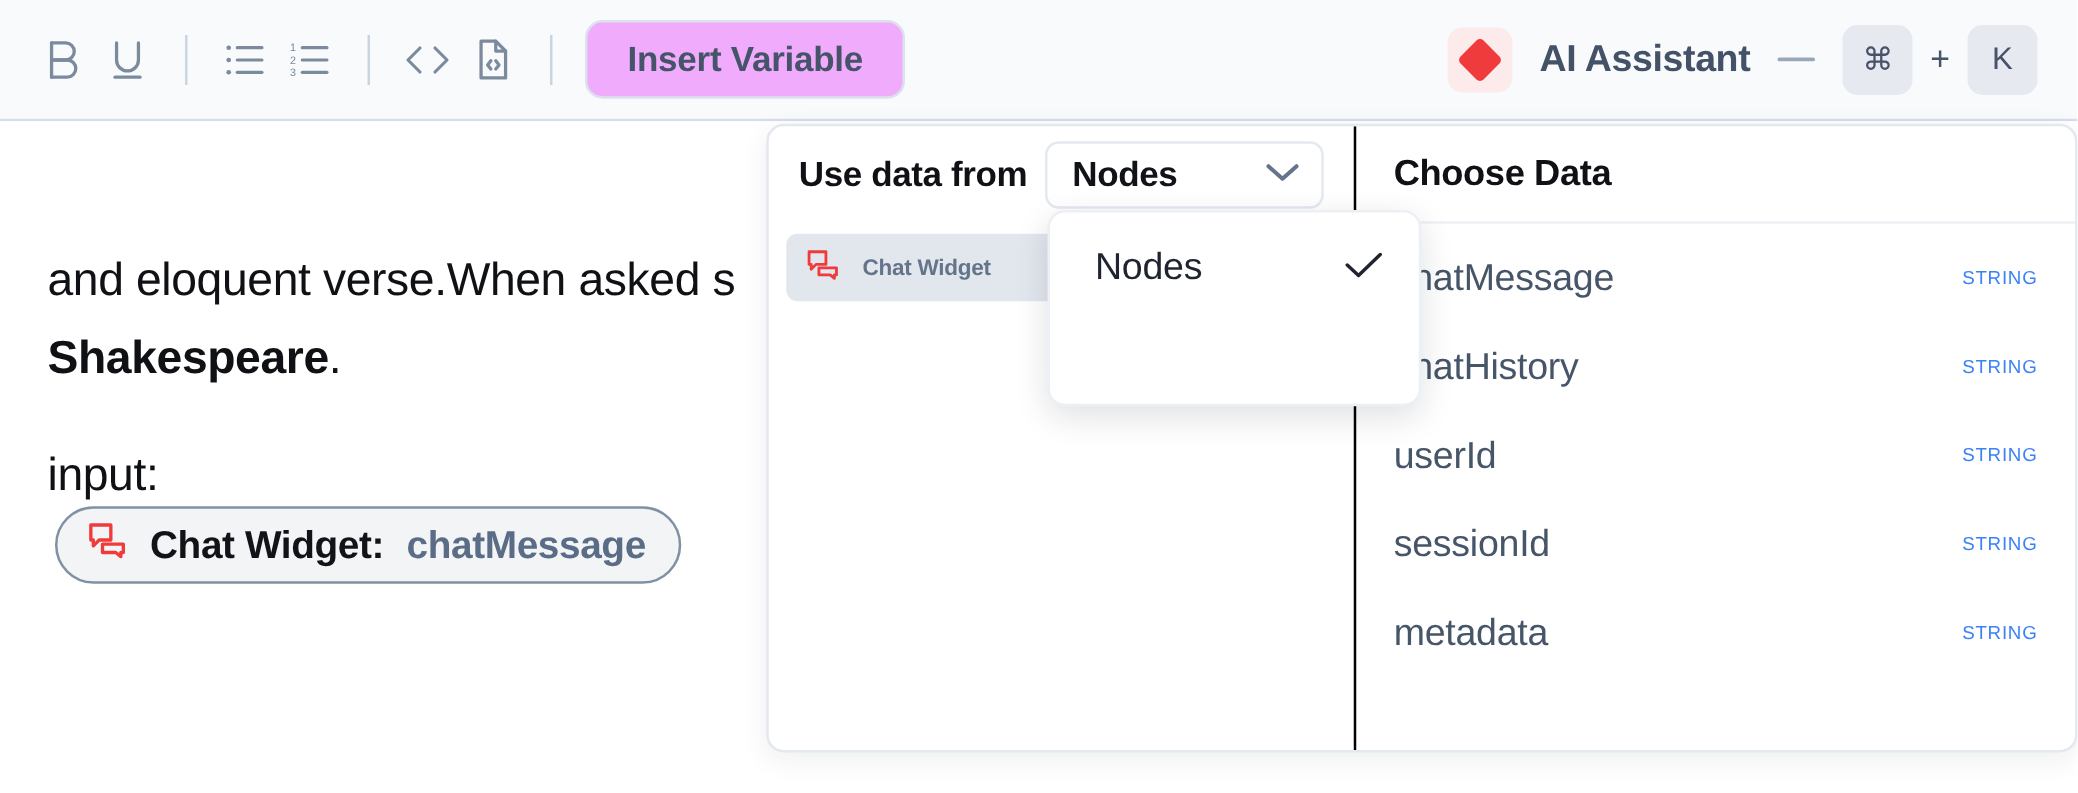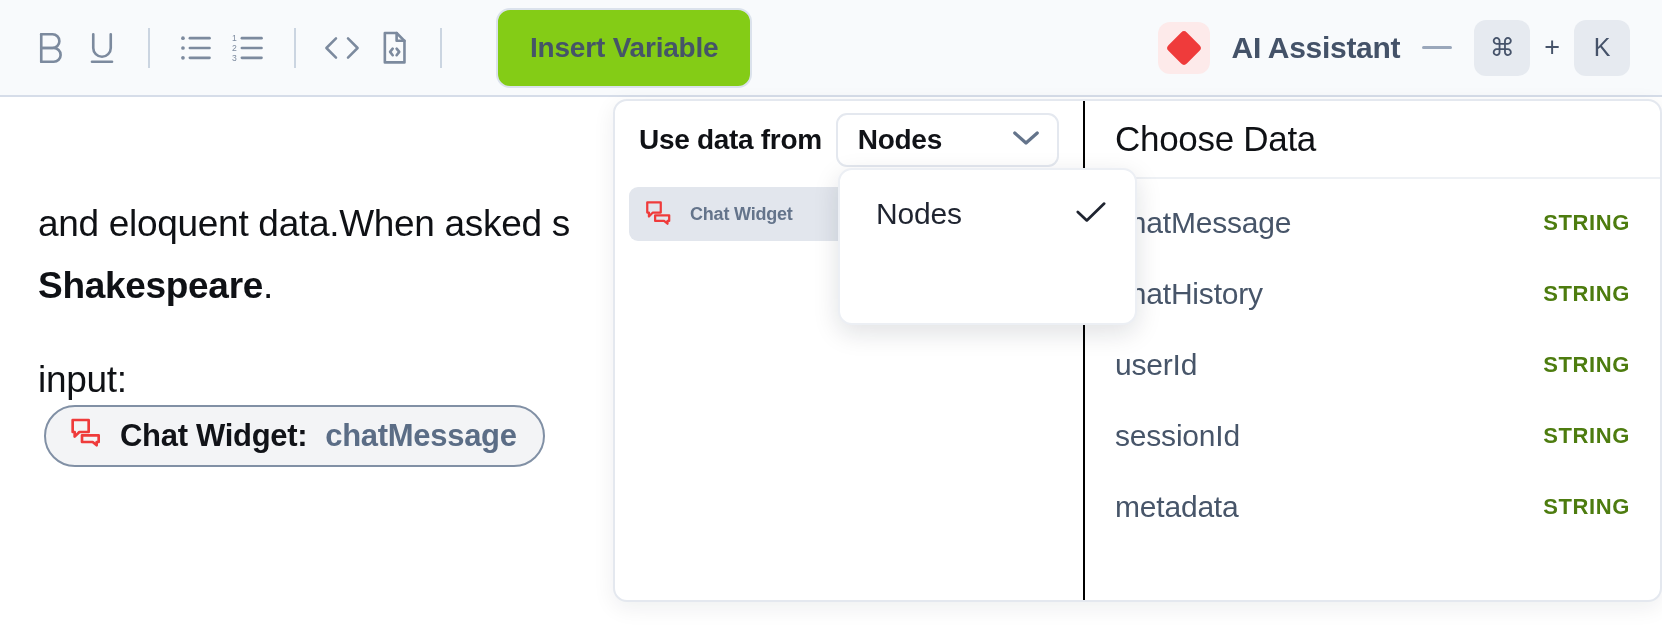--- a/index.html
+++ b/index.html
@@ -45,32 +45,32 @@
 
   .tb-sep {
     width: 2px;
     height: 40px;
     background: #cbd5e1;
     margin: 0 20px;
     flex: none;
   }
 
   .insert-var-btn {
-    height: 80px;
+    height: 63px;
     padding: 0 32px;
-    background: #84cc16;
+    background: #f0abfc;
     border: 2px solid #dbe2ec;
     border-radius: 14px;
     font-size: 28px;
     font-weight: 700;
     color: #455468;
     letter-spacing: -0.2px;
     display: flex; align-items: center; justify-content: center;
     cursor: pointer;
-    margin-left: 34px;
+    margin-left: 6px;
   }
 
   .spacer { flex: 1 1 auto; }
 
   .ai-group {
     display: flex;
     align-items: center;
     gap: 0px;
     margin-right: 8px;
   }
@@ -252,46 +252,46 @@
   .picker-right { flex: 1; display: flex; flex-direction: column; }
 
   .picker-right-head {
     height: 78px;
     display: flex;
     align-items: center;
     padding: 0 30px;
     border-bottom: 2px solid #eef1f5;
   }
   .choose-data-title {
-    font-size: 35px;
-    font-weight: 400;
+    font-size: 29px;
+    font-weight: 700;
     color: #0f1115;
     letter-spacing: -0.3px;
   }
 
   .field-list { padding-top: 8px; }
 
   .field-row {
     height: 71px;
     display: flex;
     align-items: center;
     justify-content: space-between;
     padding: 0 30px;
     cursor: pointer;
   }
   .field-name {
     font-size: 30px;
     color: #475569;
     letter-spacing: -0.2px;
   }
   .field-type {
-    font-size: 22px;
-    color: #4d7c0f;
+    font-size: 15px;
+    color: #3b82f6;
     letter-spacing: 0.6px;
-    font-weight: 700;
+    font-weight: 400;
   }
 
   
   .source-dropdown {
     position: absolute;
     left: 838px;
     top: 168px;
     width: 299px;
     height: 157px;
     background: #ffffff;
@@ -395,21 +395,21 @@
       <div class="ai-dash"></div>
       <div class="key-cap">⌘</div>
       <div class="key-plus">+</div>
       <div class="key-cap">K</div>
     </div>
   </div>
 
   <div class="editor">
     <div class="para">
       <br>
-      <span>and eloquent data.When asked s</span><br>
+      <span>and eloquent verse.When asked s</span><br>
       <b>Shakespeare</b><span>.</span>
     </div>
 
     <div class="para-input">input:</div>
 
     <div class="var-pill">
       <span>
         <svg width="32" height="30" viewBox="0 0 24 22" fill="none" stroke="#ef3b3b" stroke-width="2" stroke-linecap="round" stroke-linejoin="round">
           <path d="M2 2 L14 2 L14 11 L7 11 L3.5 14.5 L3.5 11 L2 11 Z"></path>
           <path d="M9 14.5 L21.5 14.5 L21.5 19.5 L20 19.5 L20 22 L17 19.5 L9 19.5 Z" transform="translate(0,-1)"></path>

